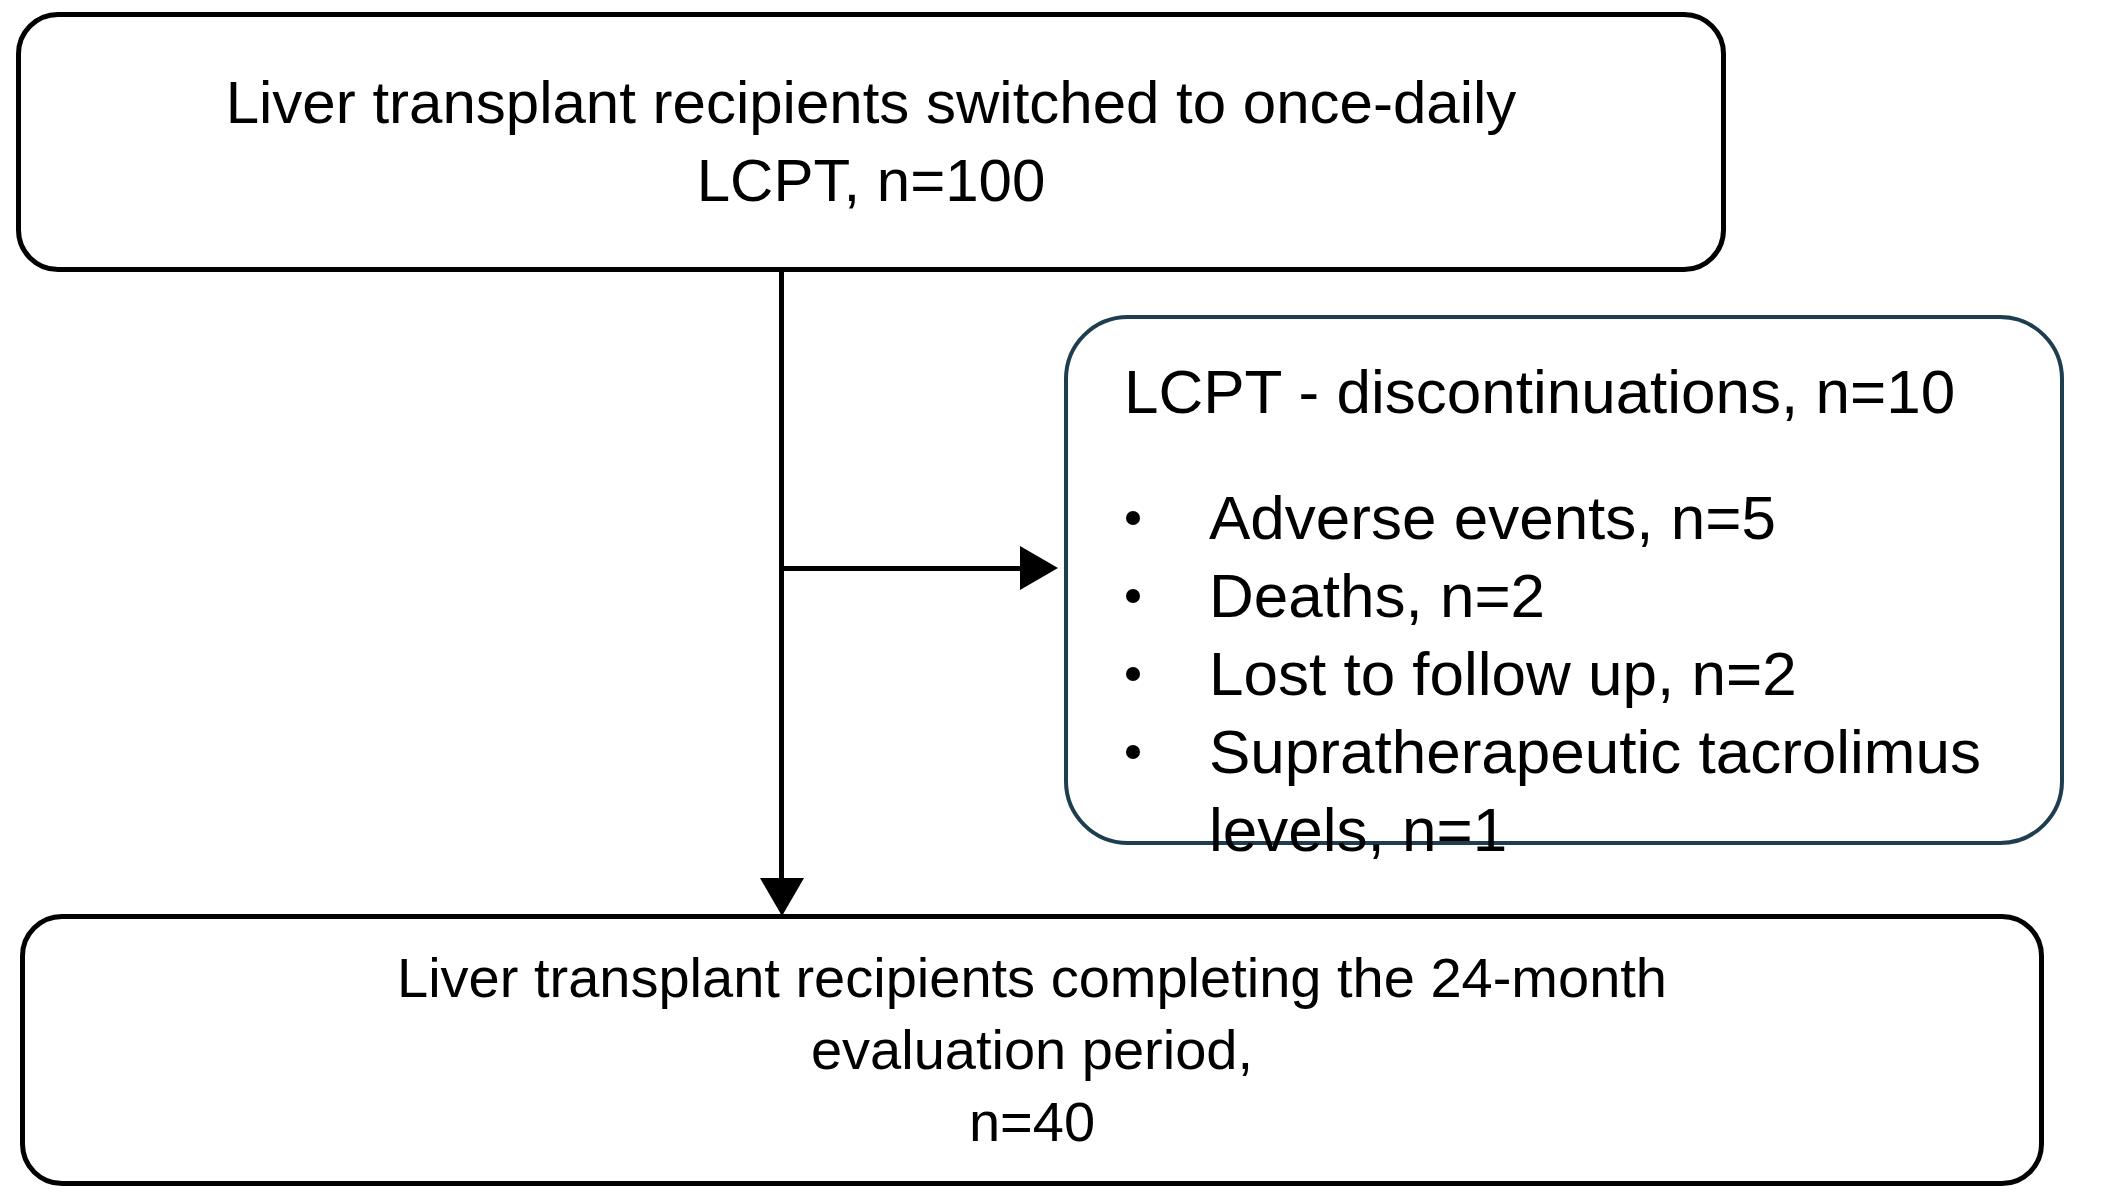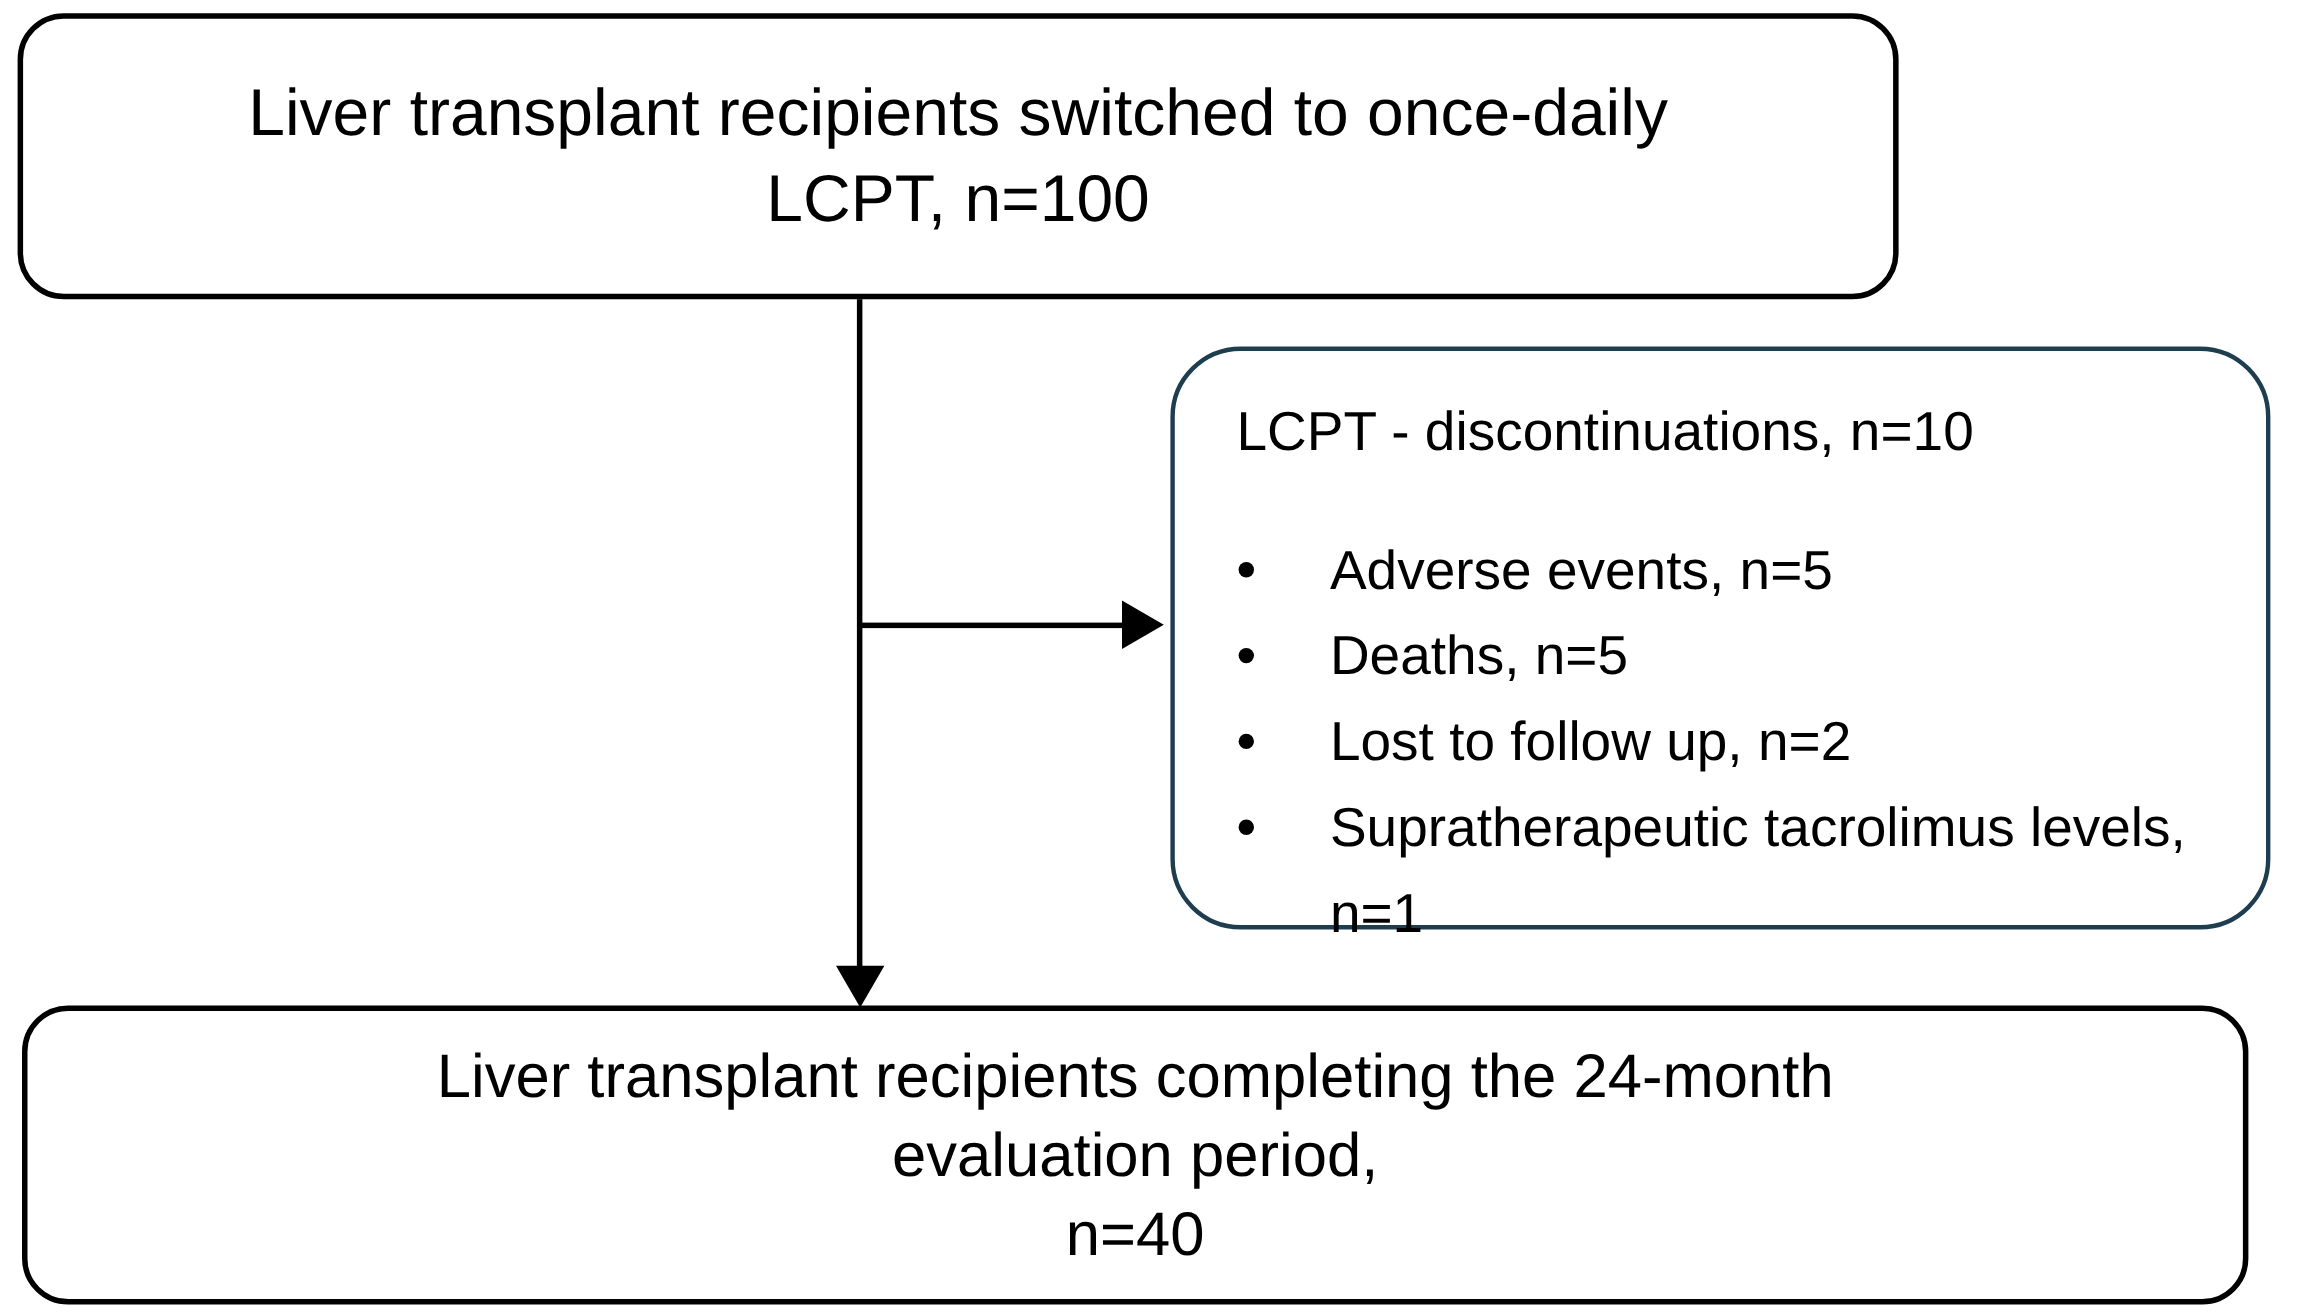--- a/index.html
+++ b/index.html
@@ -42,21 +42,21 @@
     width:2024px; height:272px;
     display:flex; align-items:center; justify-content:center;
     text-align:center;
     font-size:56px; line-height:72px;
   }
   .side-box{
     left:1064px; top:315px;
     width:1000px; height:530px;
     border:4px solid var(--side-border);
     border-radius:64px;
-    font-size:50px; line-height:78px;
+    font-size:62px; line-height:78px;
     padding:34px 20px 18px 56px;
   }
   .side-title{ white-space:nowrap; }
   .side-list{ list-style:none;margin-top:48px; }
   .side-list li{
     position:relative;
     padding-left:85px;
   }
   .side-list li .bullet-dot{
     position:absolute;
@@ -103,21 +103,21 @@
 
   <div class="flow-box side-box">
     <div class="side-title">LCPT - discontinuations, n=10</div>
     <ul class="side-list">
       <li>
         <span class="bullet-dot"></span>
         <span>Adverse events, n=5</span>
       </li>
       <li>
         <span class="bullet-dot"></span>
-        <span>Deaths, n=5</span>
+        <span>Deaths, n=2</span>
       </li>
       <li>
         <span class="bullet-dot"></span>
         <span>Lost to follow up, n=2</span>
       </li>
       <li>
         <span class="bullet-dot"></span>
         <span>Supratherapeutic tacrolimus levels, n=1</span>
       </li>
     </ul>

